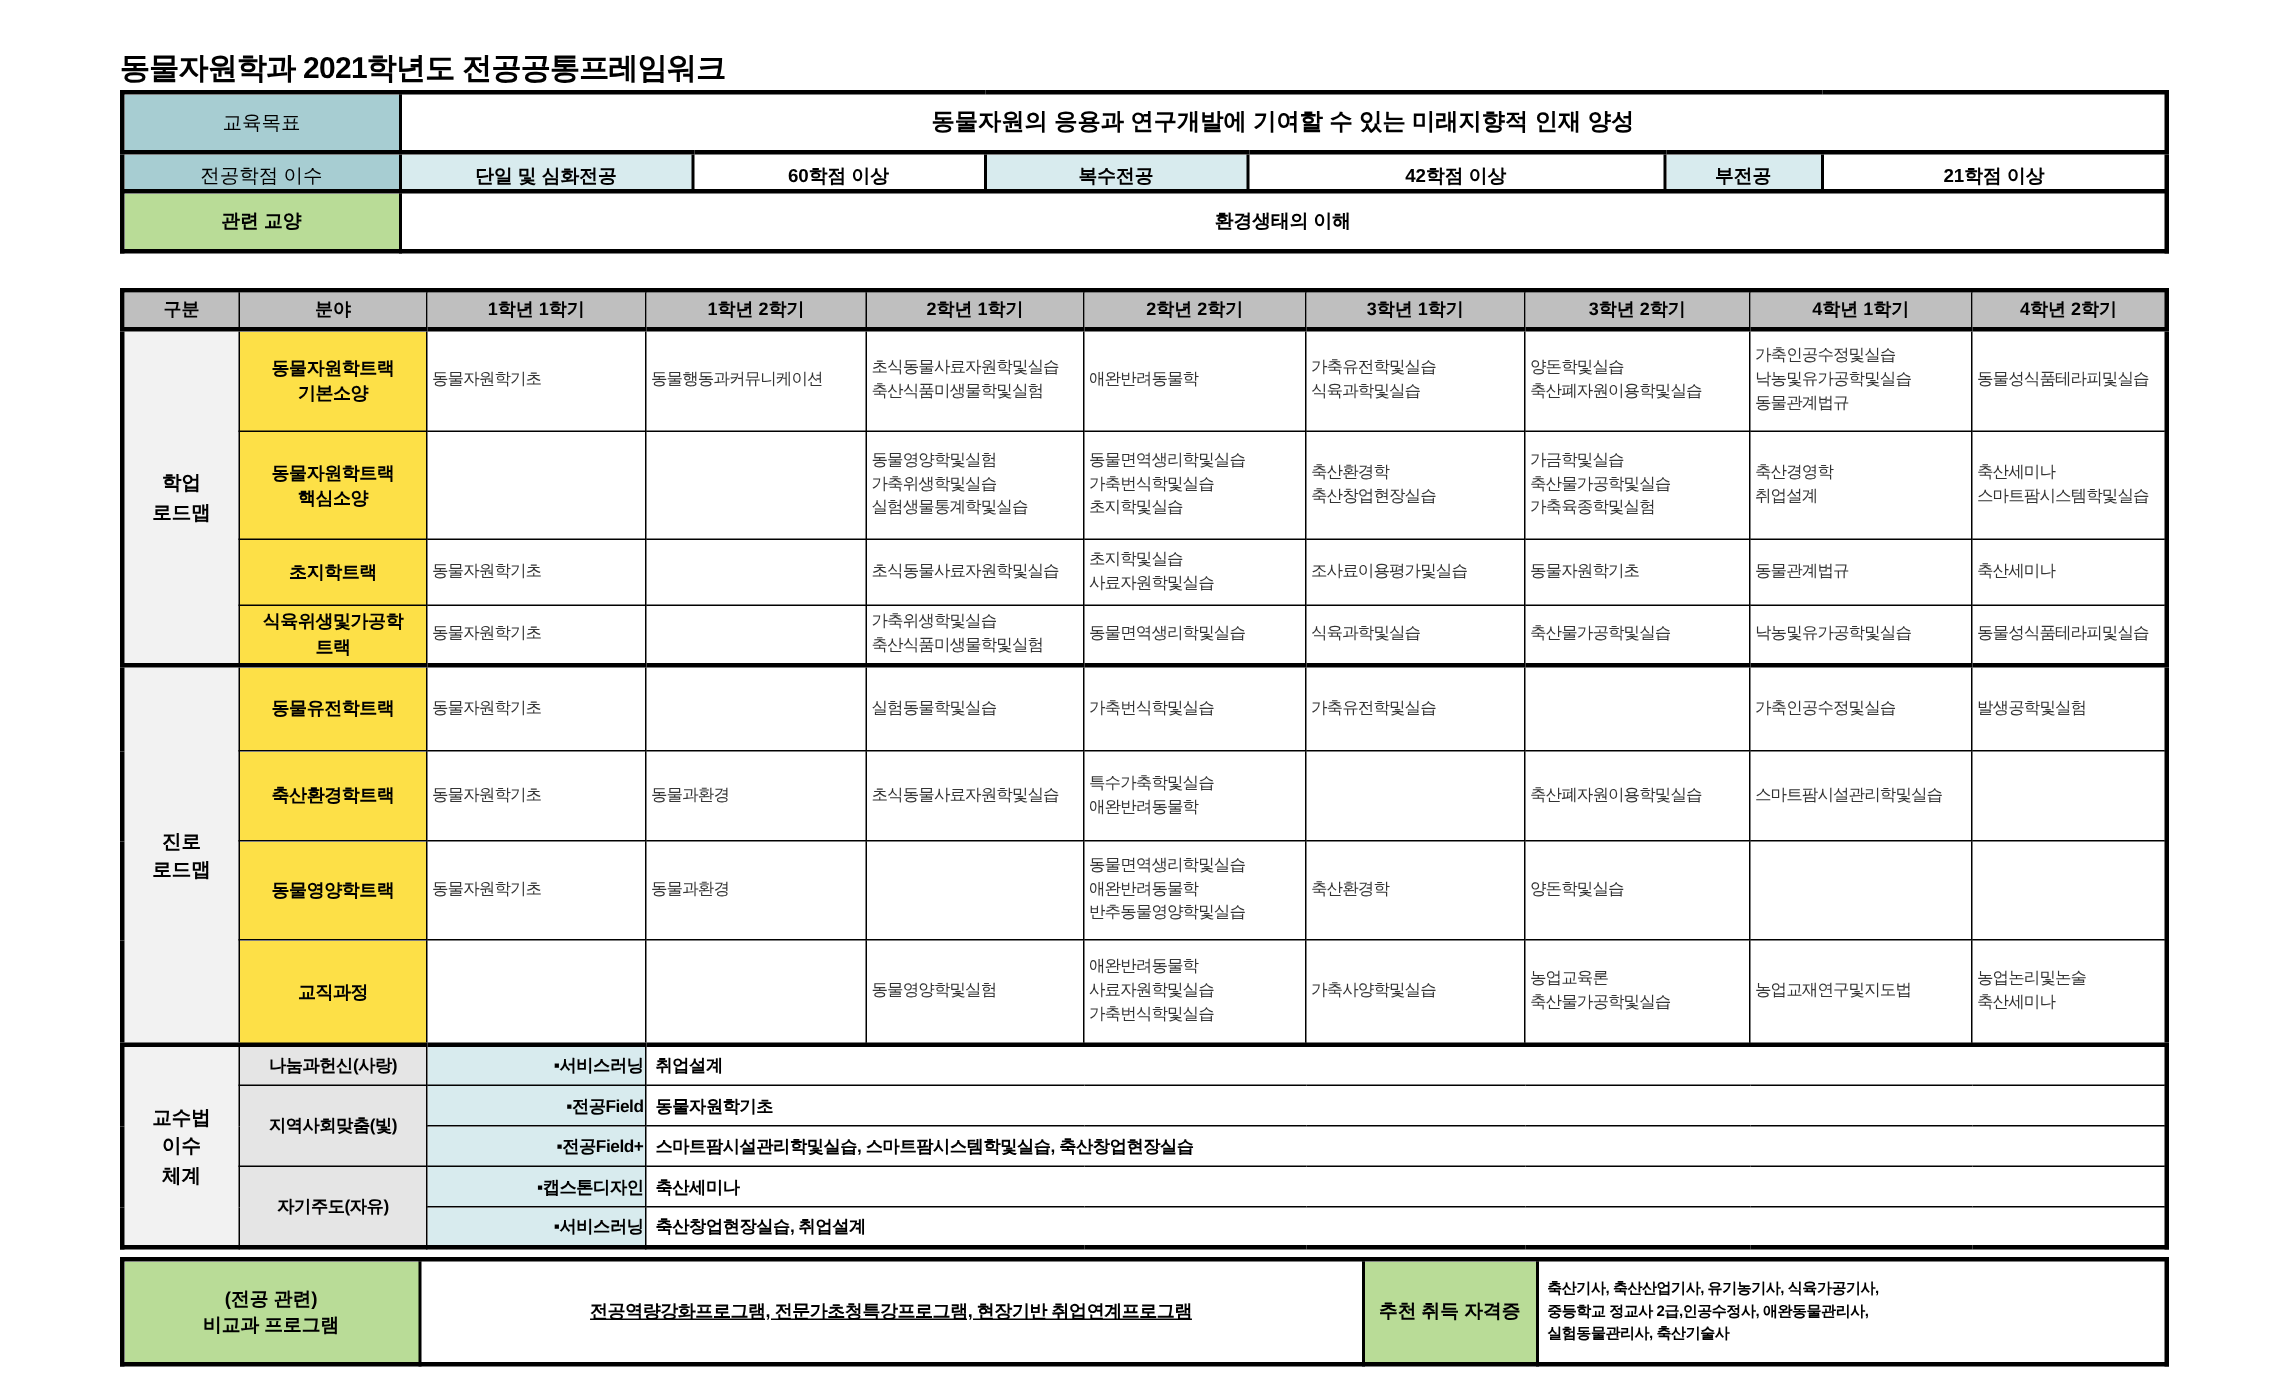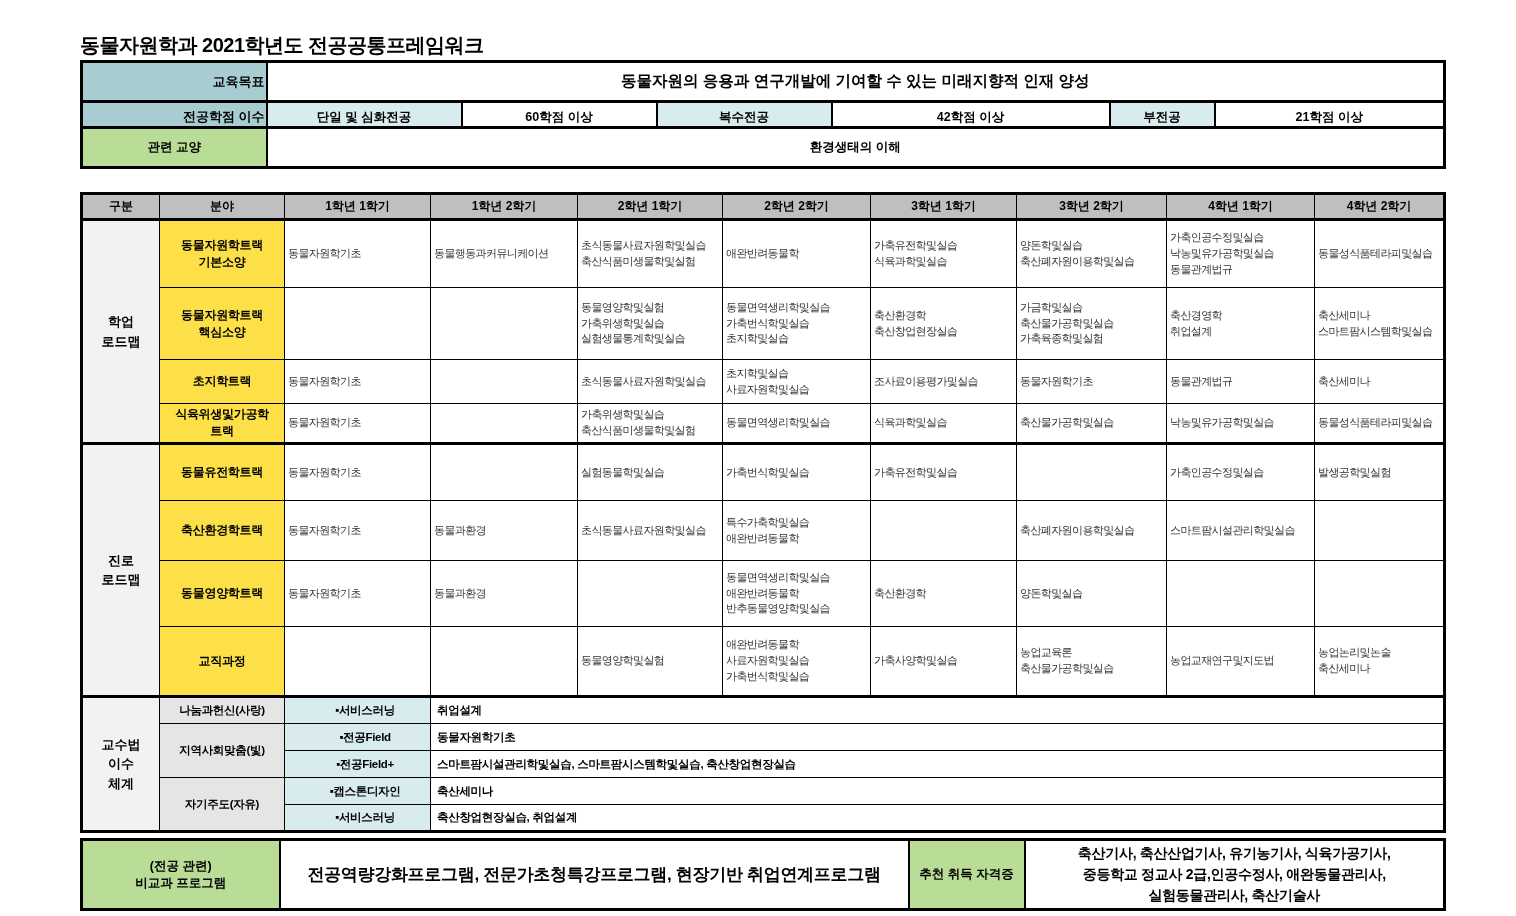--- a/index.html
+++ b/index.html
@@ -9,45 +9,45 @@
   }
   .page-title{
     position:absolute;left:80px;top:32px;font-size:20px;font-weight:bold;letter-spacing:-0.5px;
   }
   table{border-collapse:collapse;table-layout:fixed;position:absolute;left:80px;background:#fff;}
   td,th{overflow:hidden;vertical-align:middle;}
   
   .tblA{top:60px;width:1363px;border:3px solid #000;}
   .tblA td{border:2px solid #000;}
   .tblA tr.thickrow td{border-top:3px solid #000;}
-  .lbl-cyan{background:#A7CDD2;font-weight:bold;font-size:13px;text-align:right;}
+  .lbl-cyan{background:#A7CDD2;font-weight:normal;font-size:13px;text-align:center;}
   .goal-value{font-weight:bold;font-size:15.5px;text-align:center;}
   .lbl-blue{background:#D8EBEE;font-weight:bold;font-size:12.5px;text-align:center;}
   .credit-value{font-weight:bold;font-size:12.5px;text-align:center;}
   
   .tblB{top:126px;width:1363px;border:3px solid #000;}
   .tblB td{border:2px solid #000;}
   .lbl-green{background:#B9DC97;font-weight:bold;font-size:12.5px;text-align:center;white-space:pre-line;line-height:1.35;}
   .liberal-value{font-weight:bold;font-size:12.5px;text-align:center;}
   
   .tblMain{top:192px;width:1363px;border:3px solid #000;}
   .tblMain td,.tblMain th{border:1px solid #000;}
   .tblMain th{background:#BFBFBF;font-weight:bold;font-size:12px;border-bottom:3px solid #000;}
   .tblMain tr.sec-top td{border-top:3px solid #000;}
   .sec{background:#F2F2F2;font-weight:bold;font-size:13px;text-align:center;white-space:pre-line;line-height:1.5;}
   .track{background:#fde047;font-weight:bold;font-size:12px;text-align:center;white-space:pre-line;line-height:1.4;letter-spacing:-0.3px;}
   .course{font-size:11px;text-align:left;padding:2px 3px;white-space:pre-line;line-height:1.45;color:#333;letter-spacing:-0.6px;}
   .cat{background:#e5e5e5;font-weight:bold;font-size:11.5px;text-align:center;letter-spacing:-0.3px;}
-  .method{background:#D8EBEE;font-weight:bold;font-size:11.5px;text-align:center;padding-left:16px;letter-spacing:-0.3px;}
+  .method{background:#D8EBEE;font-weight:bold;font-size:11.5px;text-align:right;padding-left:16px;letter-spacing:-0.3px;}
   .t-value{font-weight:bold;font-size:11.5px;text-align:left;padding-left:6px;letter-spacing:-0.3px;}
   
   .tblBottom{top:838px;width:1363px;border:3px solid #000;}
   .tblBottom td{border:2px solid #000;}
-  .program-value{font-weight:bold;font-size:17px;text-align:center;letter-spacing:-0.3px;}
-  .license-value{font-weight:bold;font-size:14px;text-align:center;padding:2px 6px;white-space:pre-line;line-height:1.5;letter-spacing:-0.3px;}
+  .program-value{font-weight:bold;font-size:12px;text-align:center;letter-spacing:-0.3px;text-decoration:underline;}
+  .license-value{font-weight:bold;font-size:10px;text-align:left;padding:2px 6px;white-space:pre-line;line-height:1.5;letter-spacing:-0.3px;}
 </style>
 </head>
 <body>
 
 <div class="page-title">동물자원학과 2021학년도 전공공통프레임워크</div>
 
 <table class="tblA">
   <colgroup>
     <col style="width:185px">
       <col style="width:195px">

